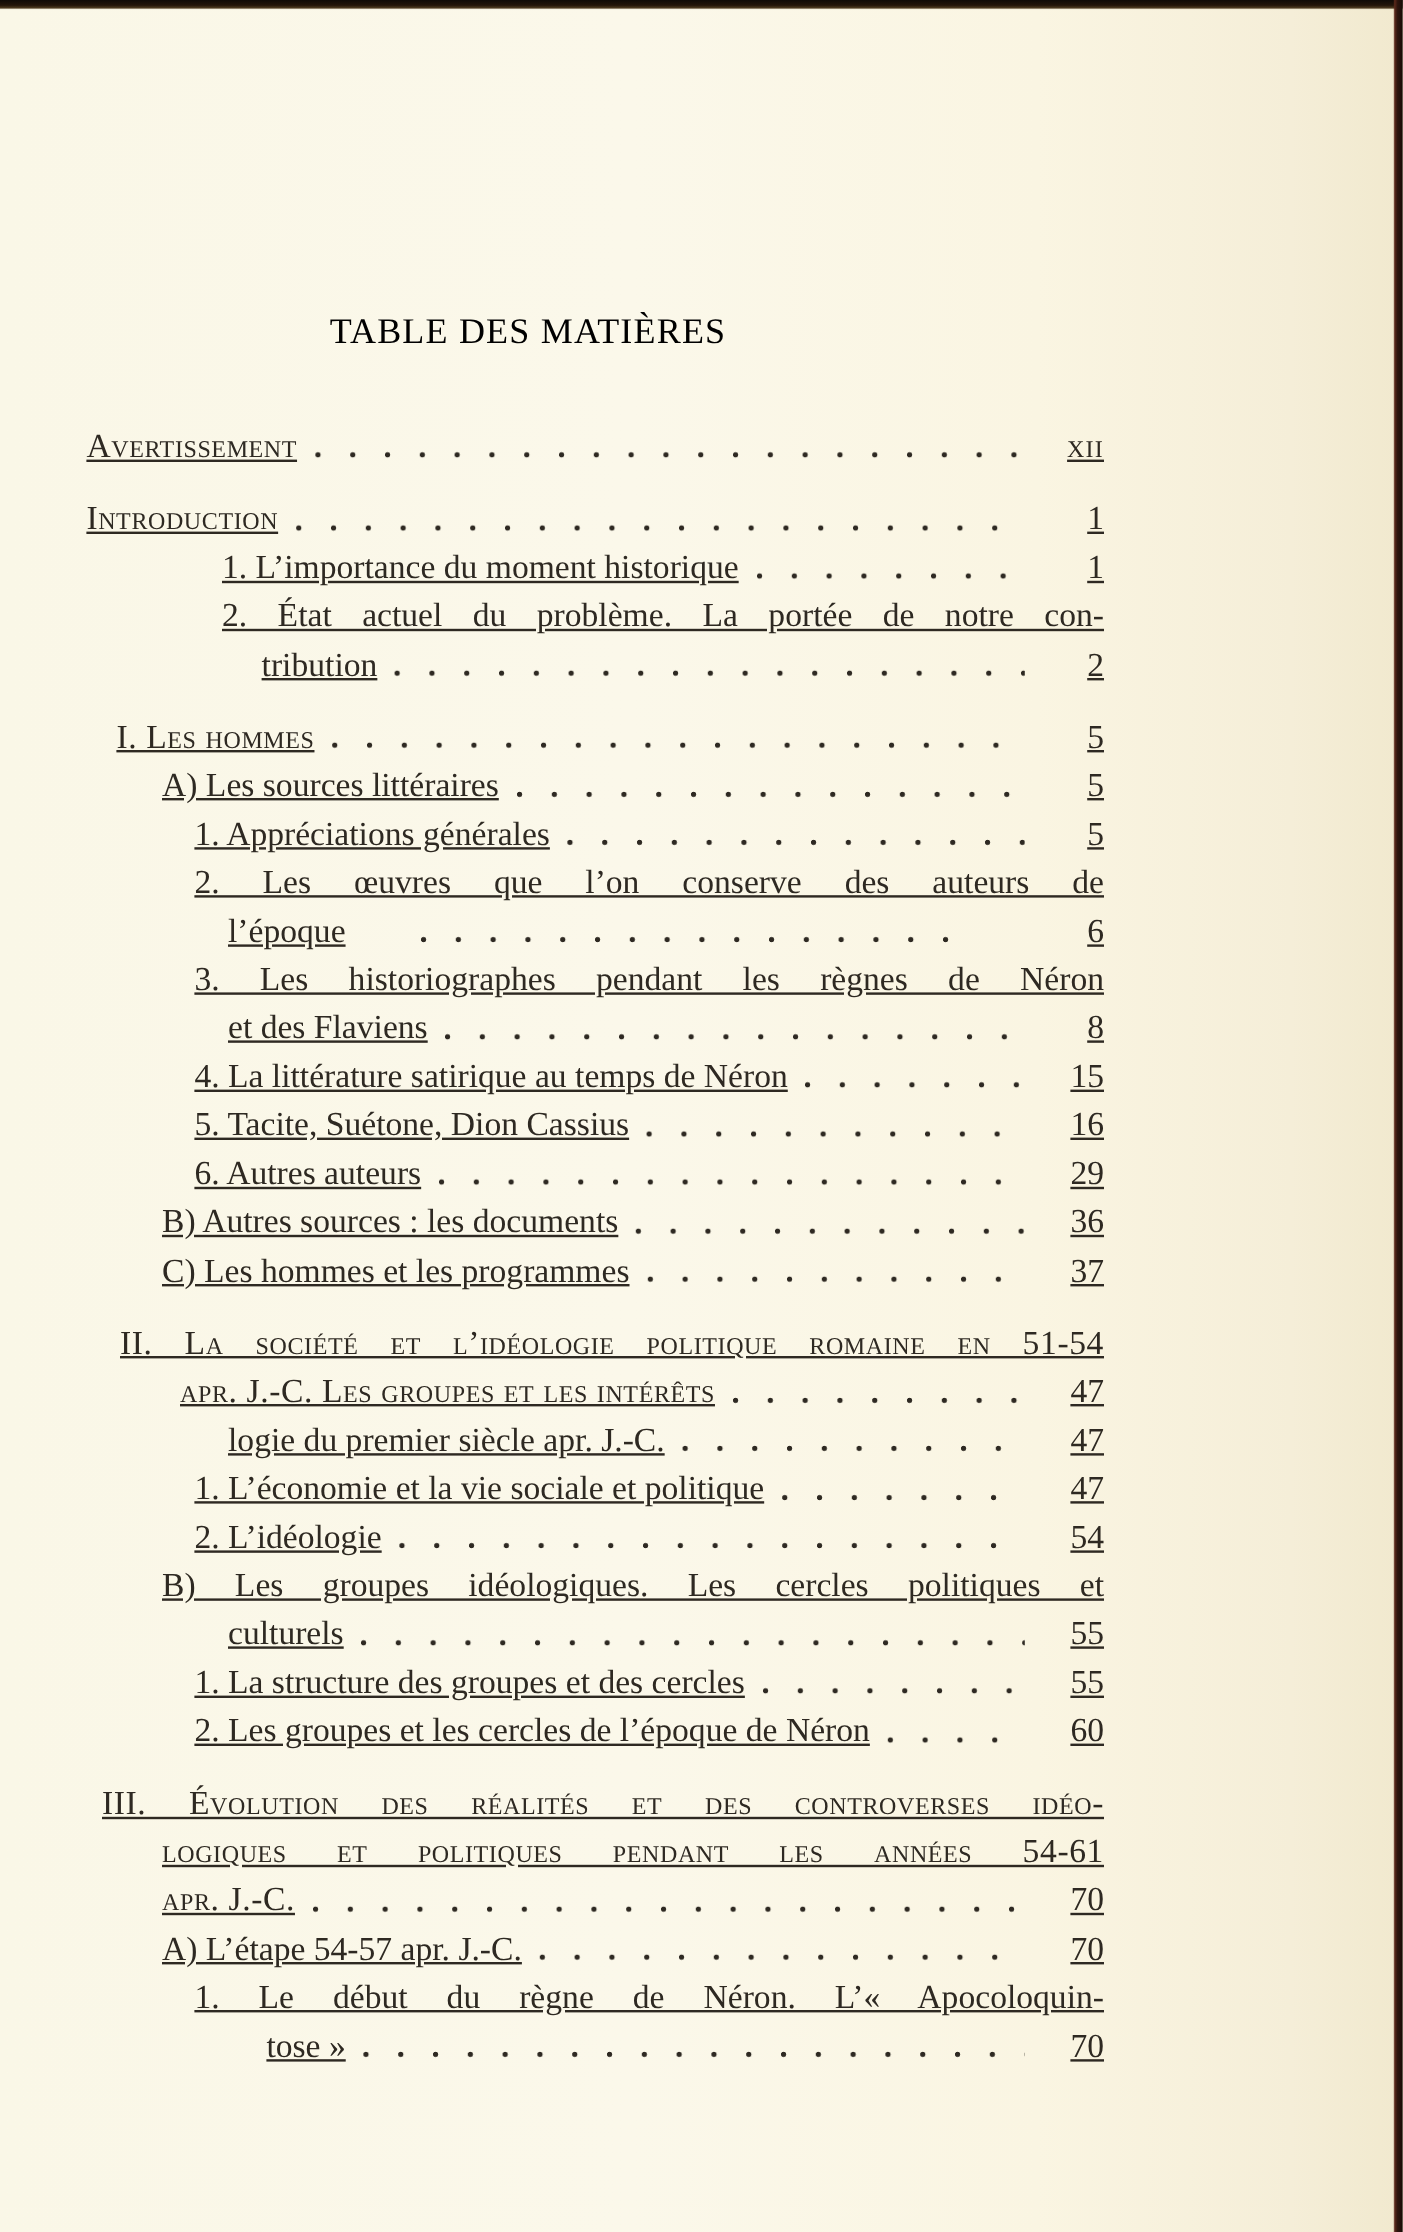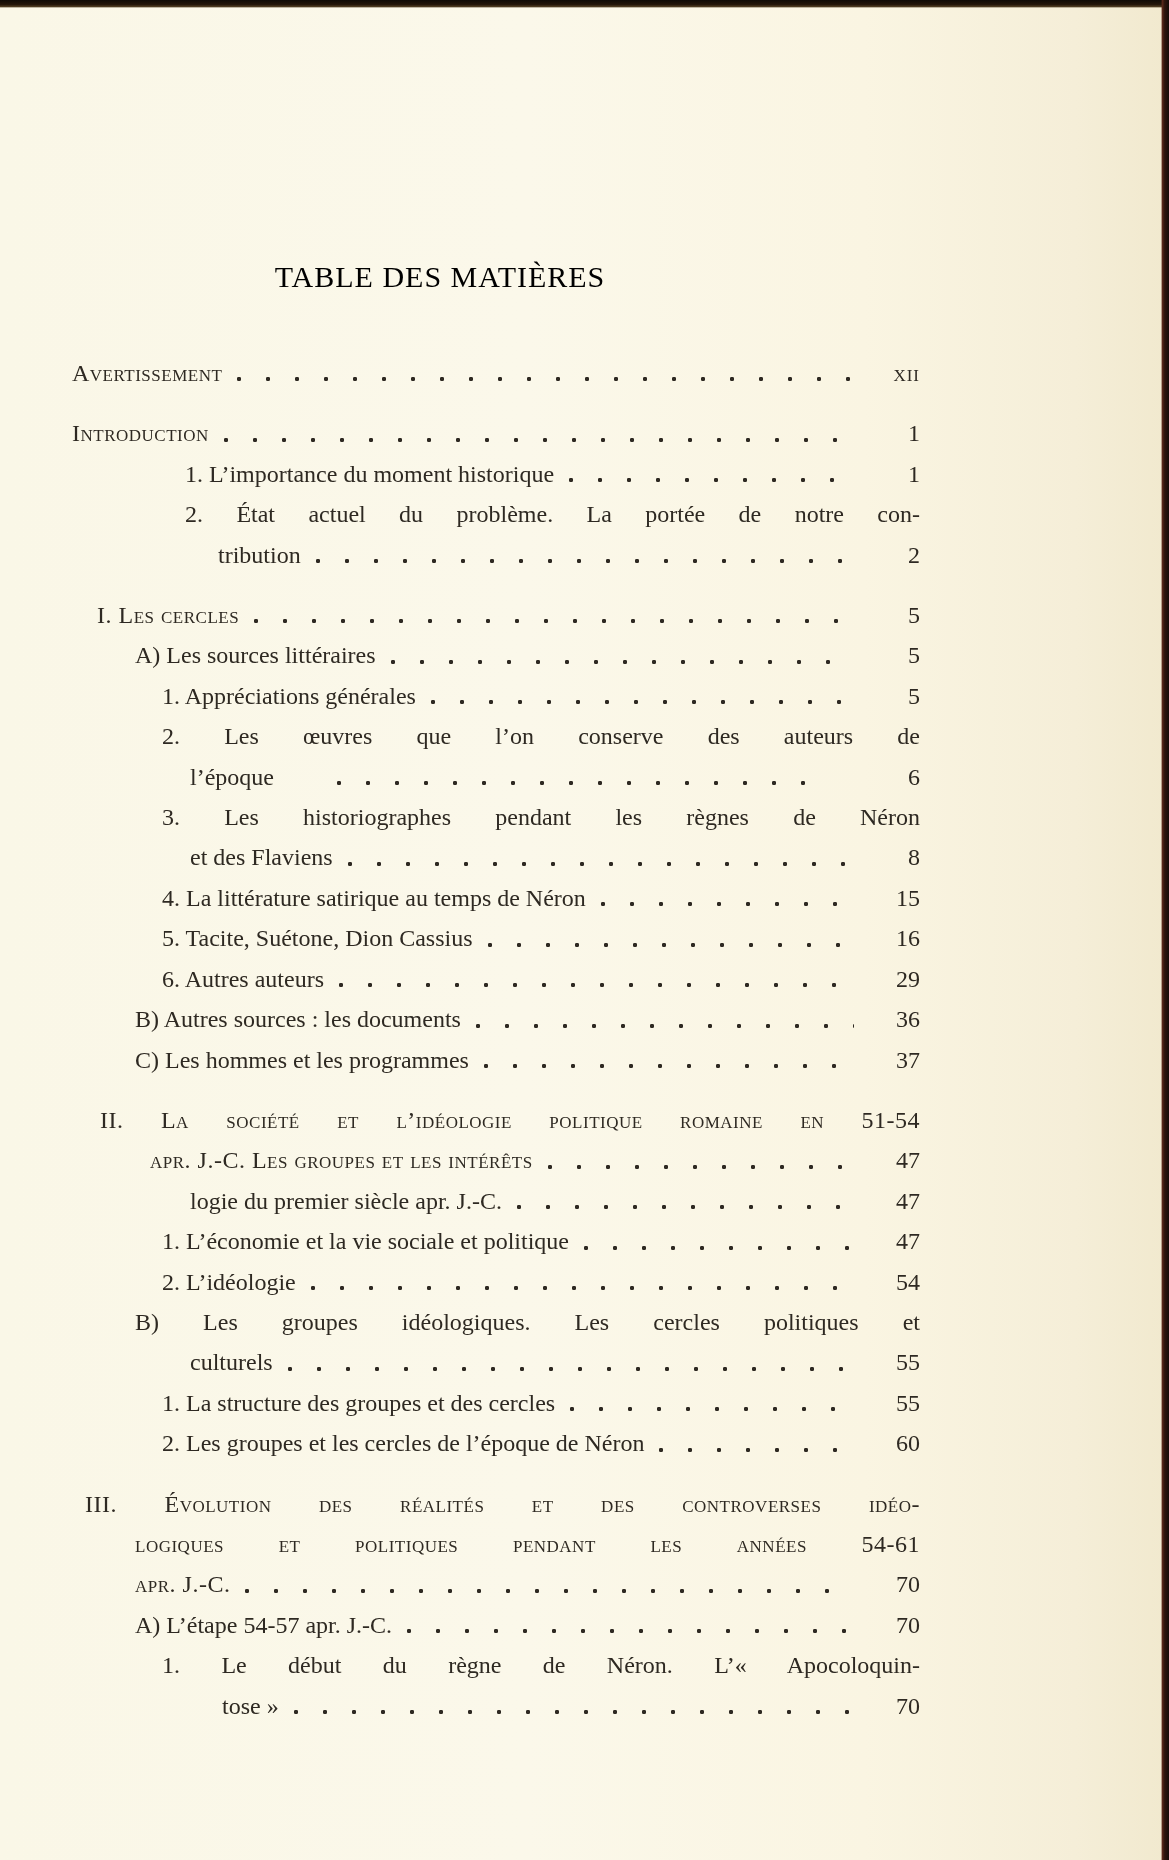--- a/index.html
+++ b/index.html
@@ -22,21 +22,21 @@
     position:absolute; top:0; right:0; width:8px; height:100%;
     background:linear-gradient(270deg,#150b07 0%,#2e150d 55%,#5a281a 84%,rgba(90,40,26,0) 100%);
   }
   .content { position:absolute; left:72px; top:0; width:848px; }
   .title {
     margin-top:260px; width:736px; text-align:center;
     font-size:30px; letter-spacing:1px; line-height:1.1; color:#000000;
     white-space:pre;
   }
   .toc { margin-top:60px; }
-  .row { display:flex; align-items:flex-end; line-height:40.4px; font-size:24px; }
+  .row { display:flex; align-items:flex-end; line-height:40.4px; font-size:28px;text-decoration:underline; }
   .row.gap { margin-top:20px; }
   .sc { font-variant:small-caps; letter-spacing:0.5px; }
   .txt { white-space:pre; }
   .txt.stretch { flex:1; min-width:0; white-space:normal; text-align:justify; text-align-last:justify; }
   .leader {
     flex:1 1 auto; height:12px; align-self:flex-end; margin:0 18px 8px 14px;
     background-image:radial-gradient(circle at 3px 6px,#2e2922 1.9px,rgba(46,41,34,0) 2.5px);
     background-size:29px 12px; background-repeat:repeat-x; background-position:left center;
   }
   .num { min-width:48px; text-align:right; white-space:pre; }
@@ -69,21 +69,21 @@
       </div>
       <div class="row" style="padding-left: 113px;">
         <span class="txt stretch">2. État actuel du problème. La portée de notre con-</span>
       </div>
       <div class="row" style="padding-left: 146px;">
         <span class="txt">tribution</span>
         <span class="leader"></span>
         <span class="num">2</span>
       </div>
       <div class="row gap" style="padding-left: 25px;">
-        <span class="txt sc">I. Les cercles</span>
+        <span class="txt sc">I. Les hommes</span>
         <span class="leader"></span>
         <span class="num">5</span>
       </div>
       <div class="row" style="padding-left: 63px;">
         <span class="txt">A) Les sources littéraires</span>
         <span class="leader"></span>
         <span class="num">5</span>
       </div>
       <div class="row" style="padding-left: 90px;">
         <span class="txt">1. Appréciations générales</span>

